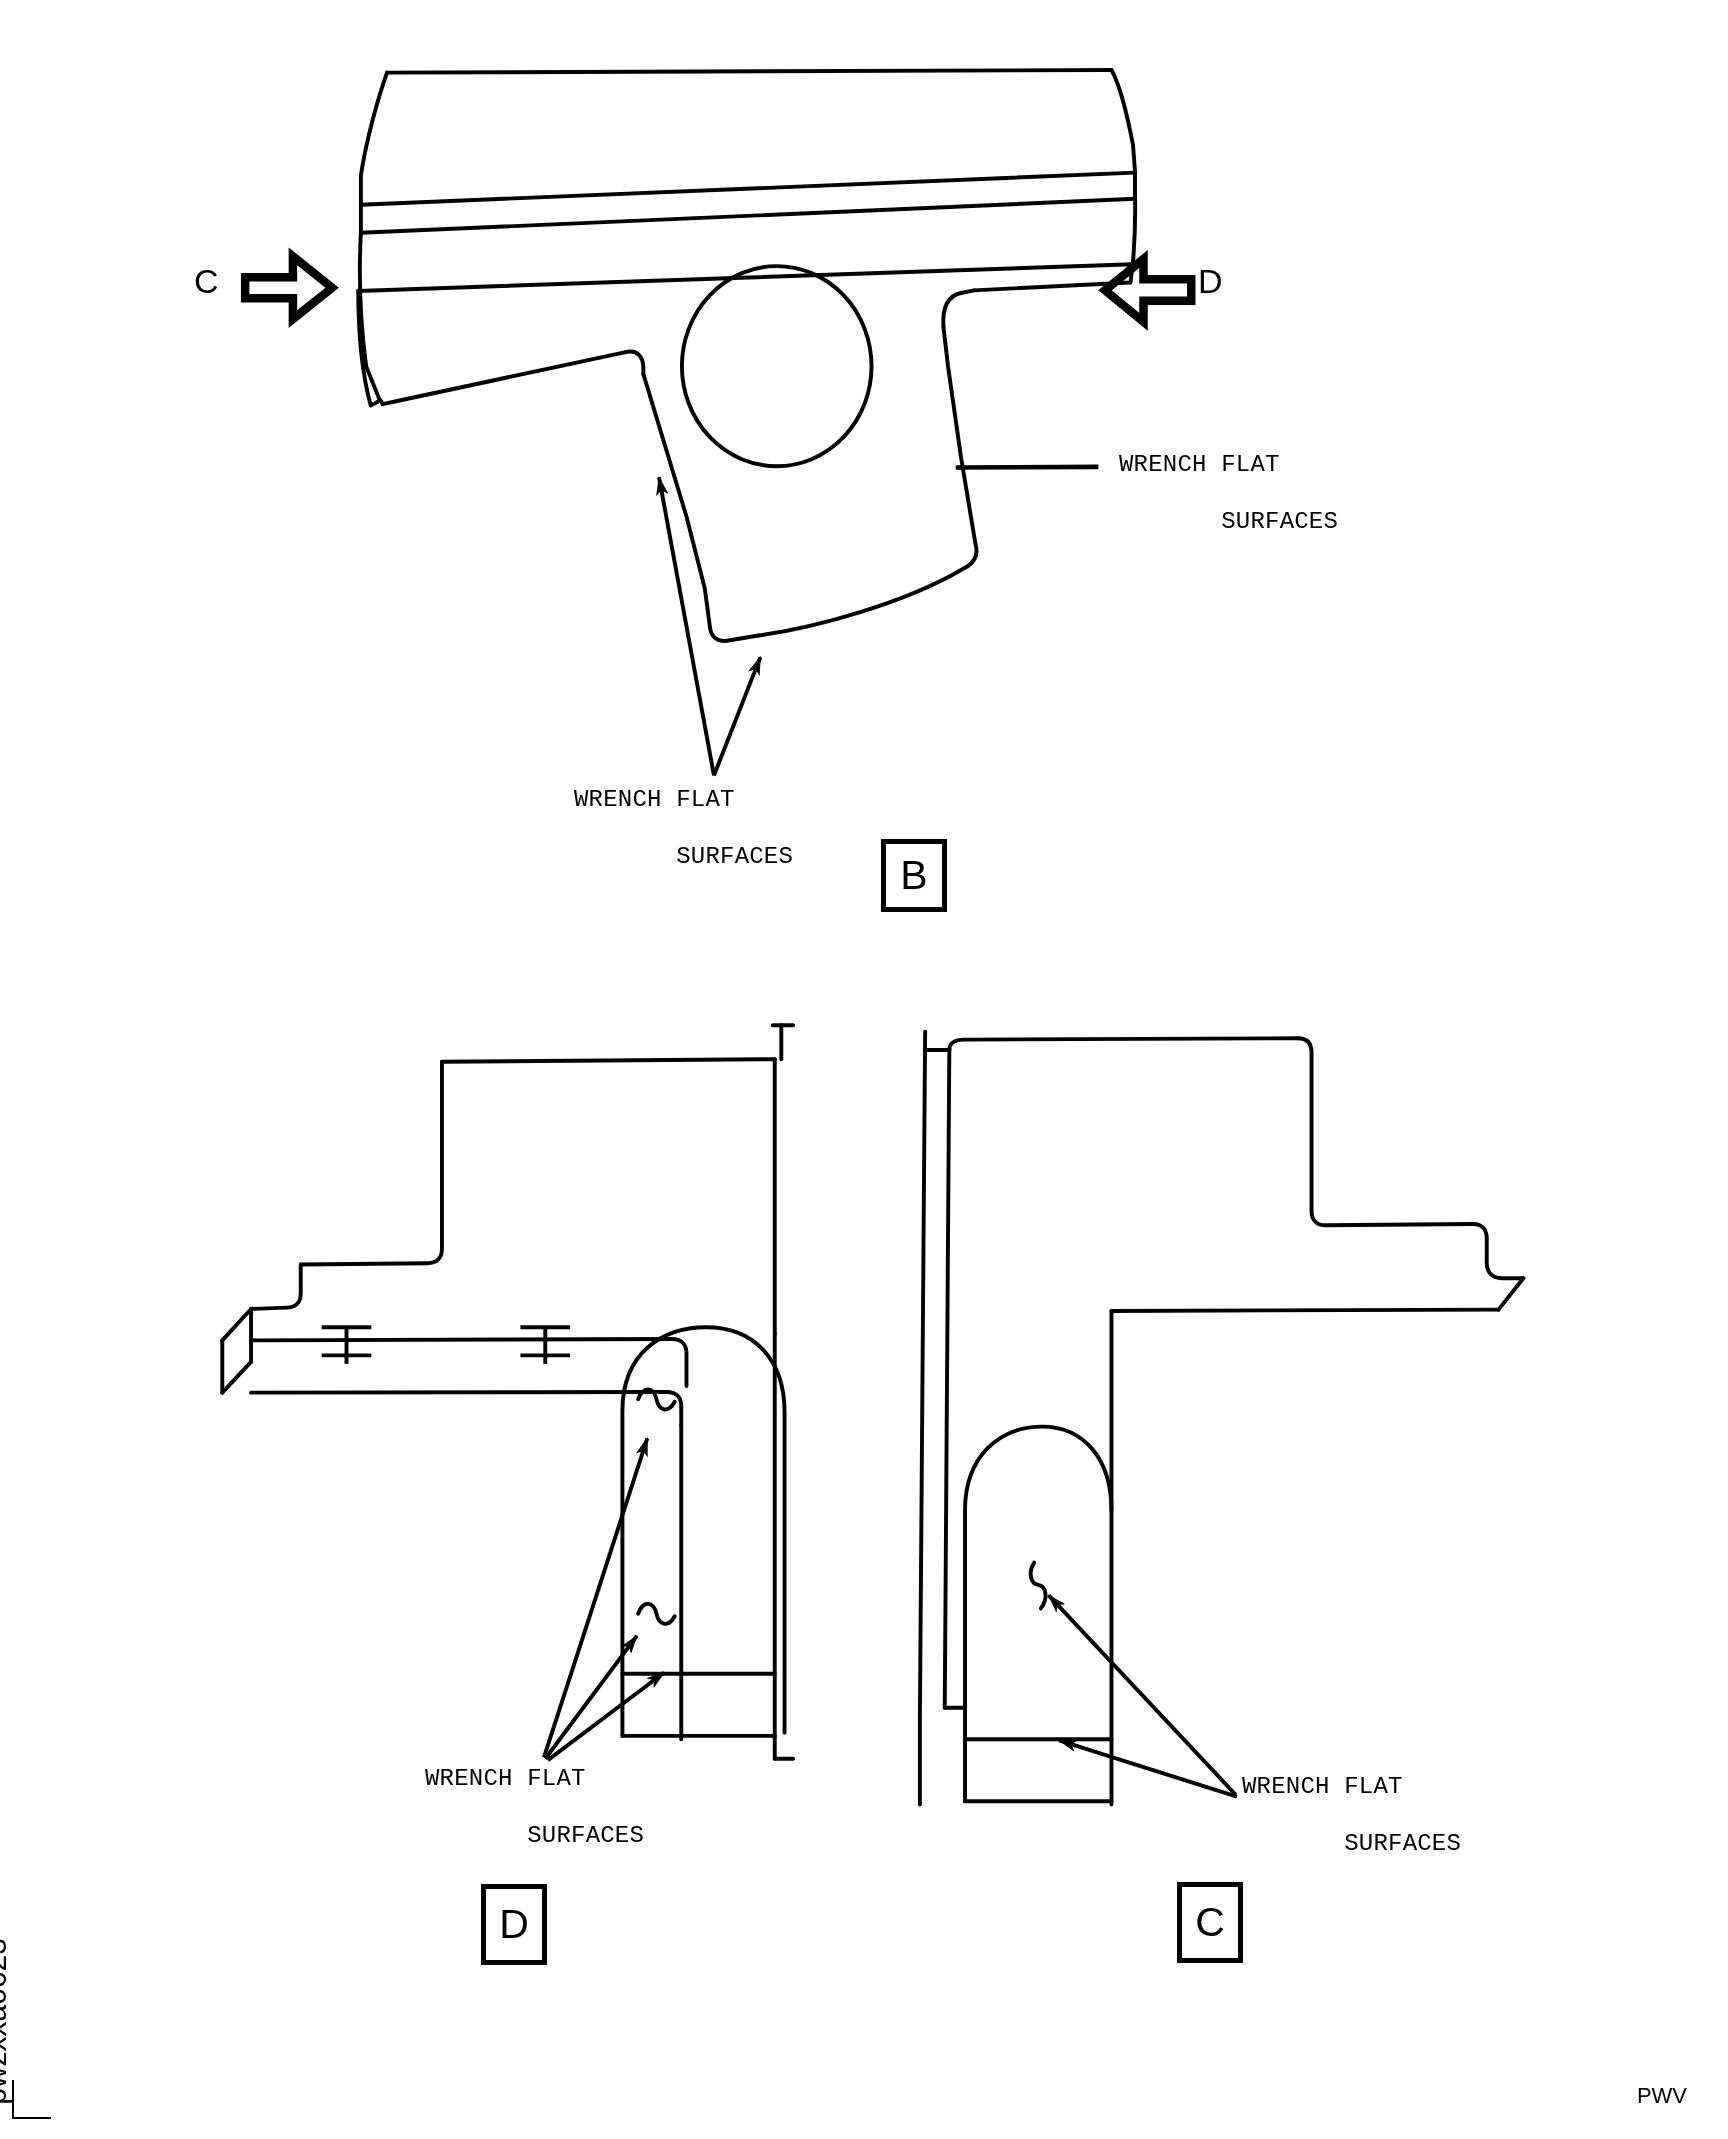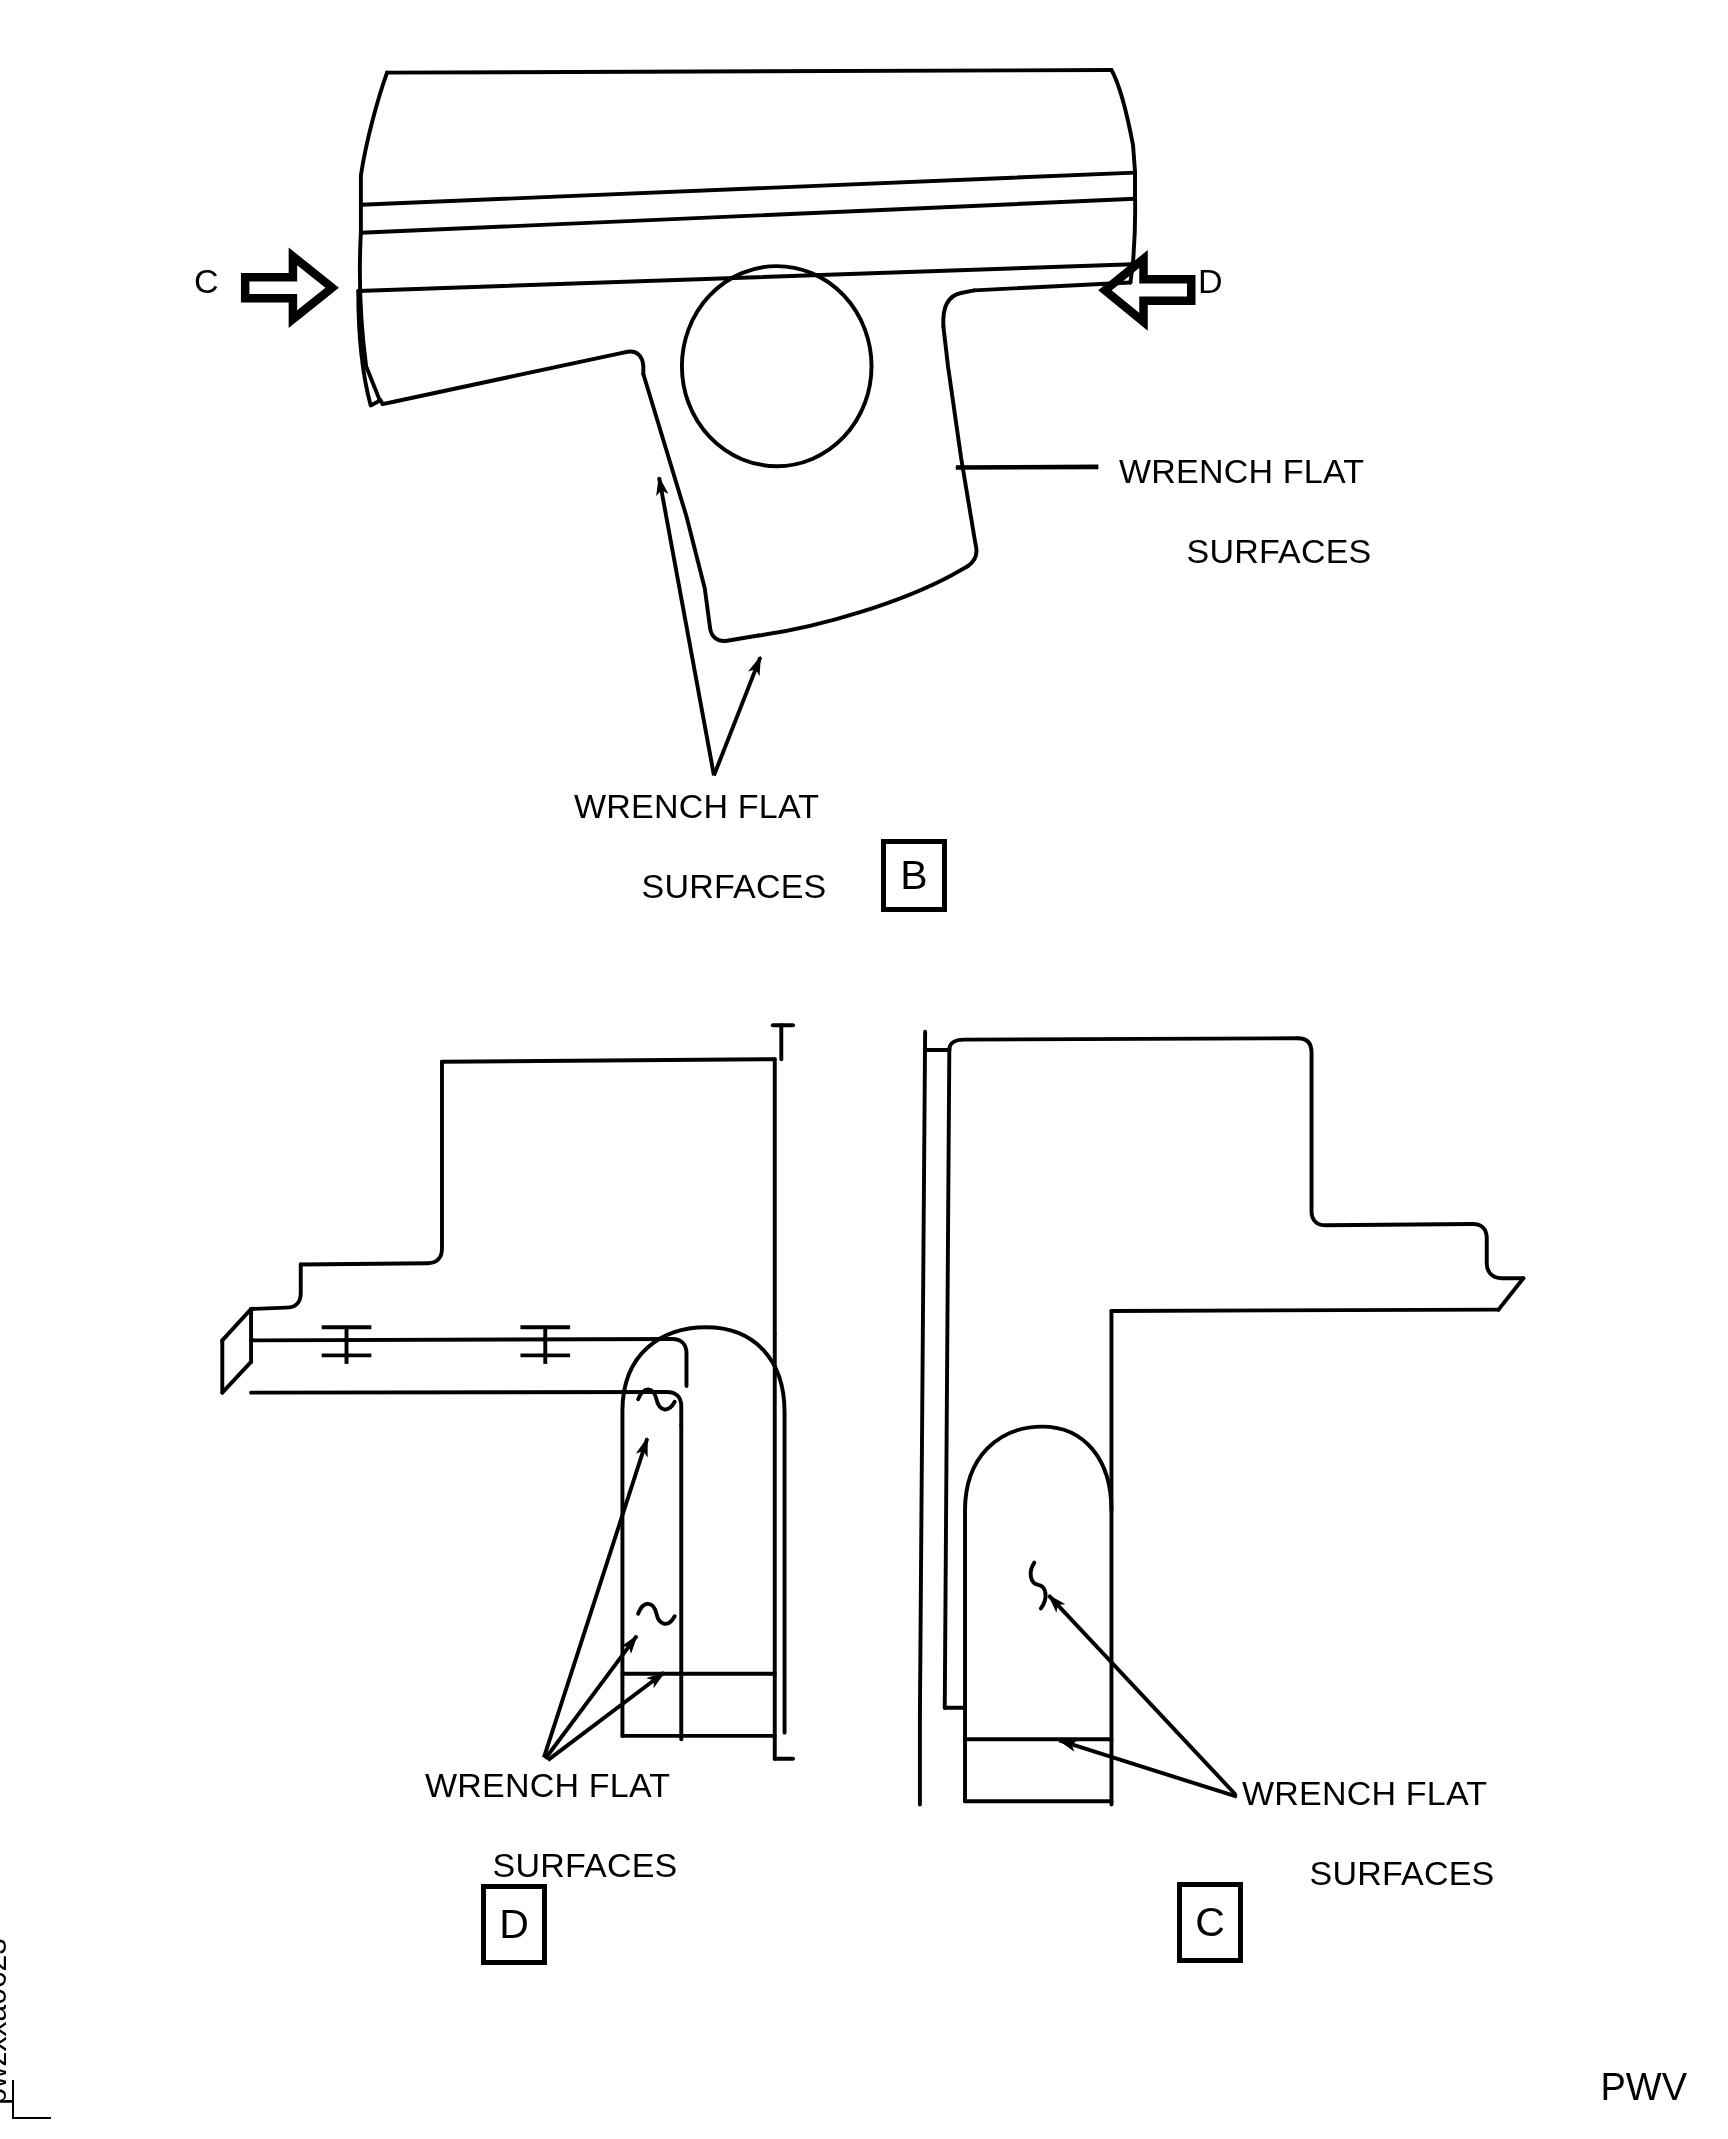--- a/index.html
+++ b/index.html
@@ -21,22 +21,22 @@
   }
   #drawing {
     position: absolute;
     left: 0;
     top: 0;
     width: 1728px;
     height: 2140px;
   }
   .callout {
     position: absolute;
-    font-family: Liberation Sans, sans-serif;
-    font-size: 34px;
+    font-family: Liberation Mono, monospace;
+    font-size: 24px;
     line-height: 1.18;
     letter-spacing: 0.2px;
     color: #000000;
     white-space: pre;
     user-select: none;
   }
   .viewletter {
     position: absolute;
     font-family: "Liberation Sans", sans-serif;
     font-size: 30px;
@@ -72,21 +72,21 @@
     width: 37px;
     height: 37px;
     border-left: 2px solid #000;
     border-bottom: 2px solid #000;
   }
   #pwv {
     position: absolute;
     right: 41px;
     bottom: 31px;
     font-family: "Liberation Sans", sans-serif;
-    font-size: 38px;
+    font-size: 22px;
   }
 </style>
 </head>
 <body>
 
 <div id="sheet">
 
   <svg id="drawing" viewBox="0 0 2643 3273" xmlns="http://www.w3.org/2000/svg">
     <defs>
       <marker id="arrowSolid" viewBox="0 0 12 10" refX="11" refY="5" markerWidth="13" markerHeight="11" orient="auto-start-reverse" markerUnits="userSpaceOnUse">

